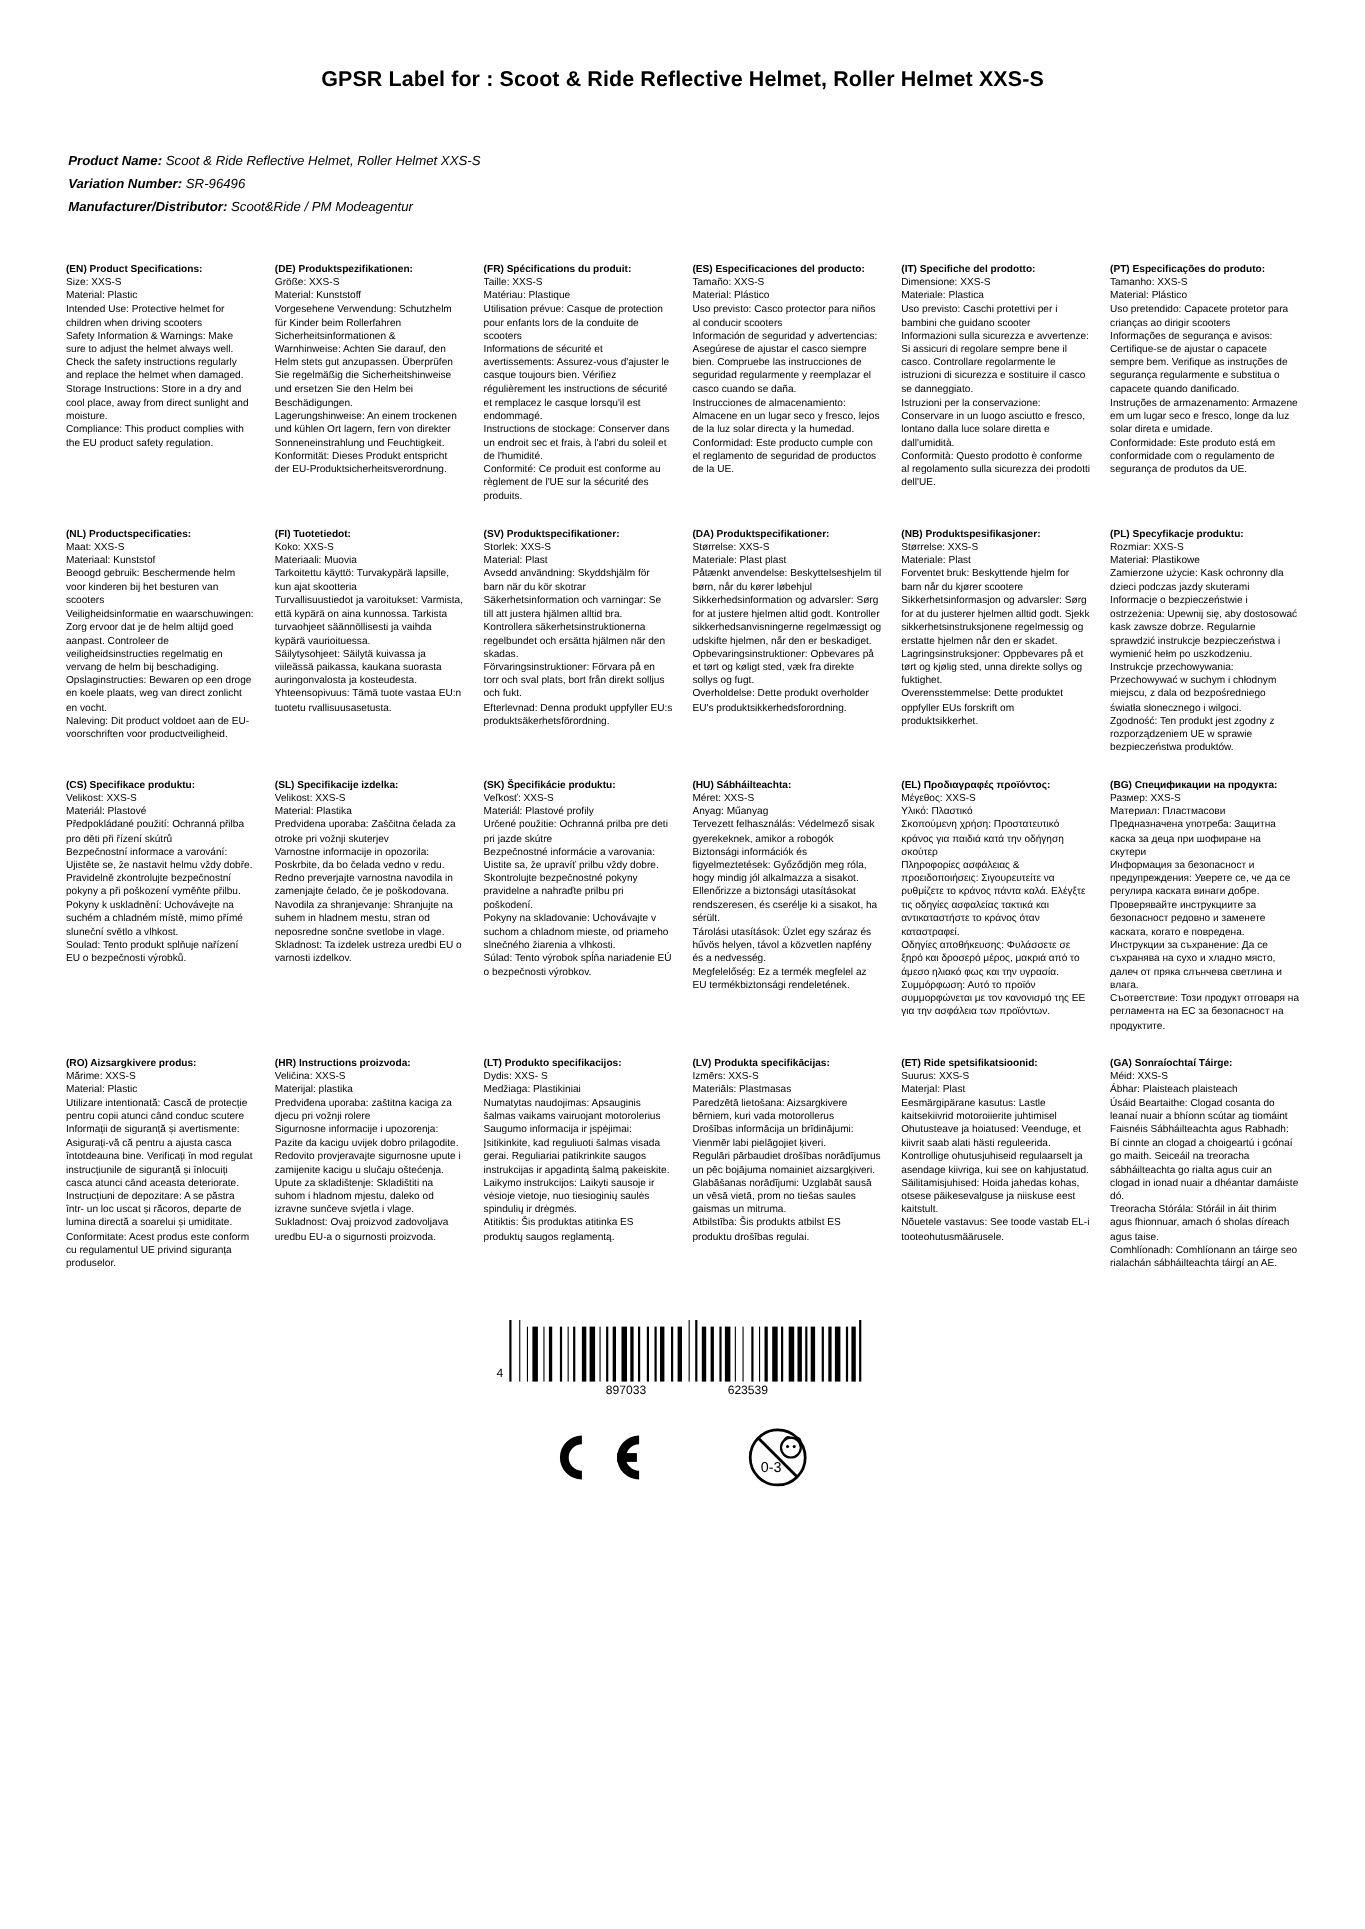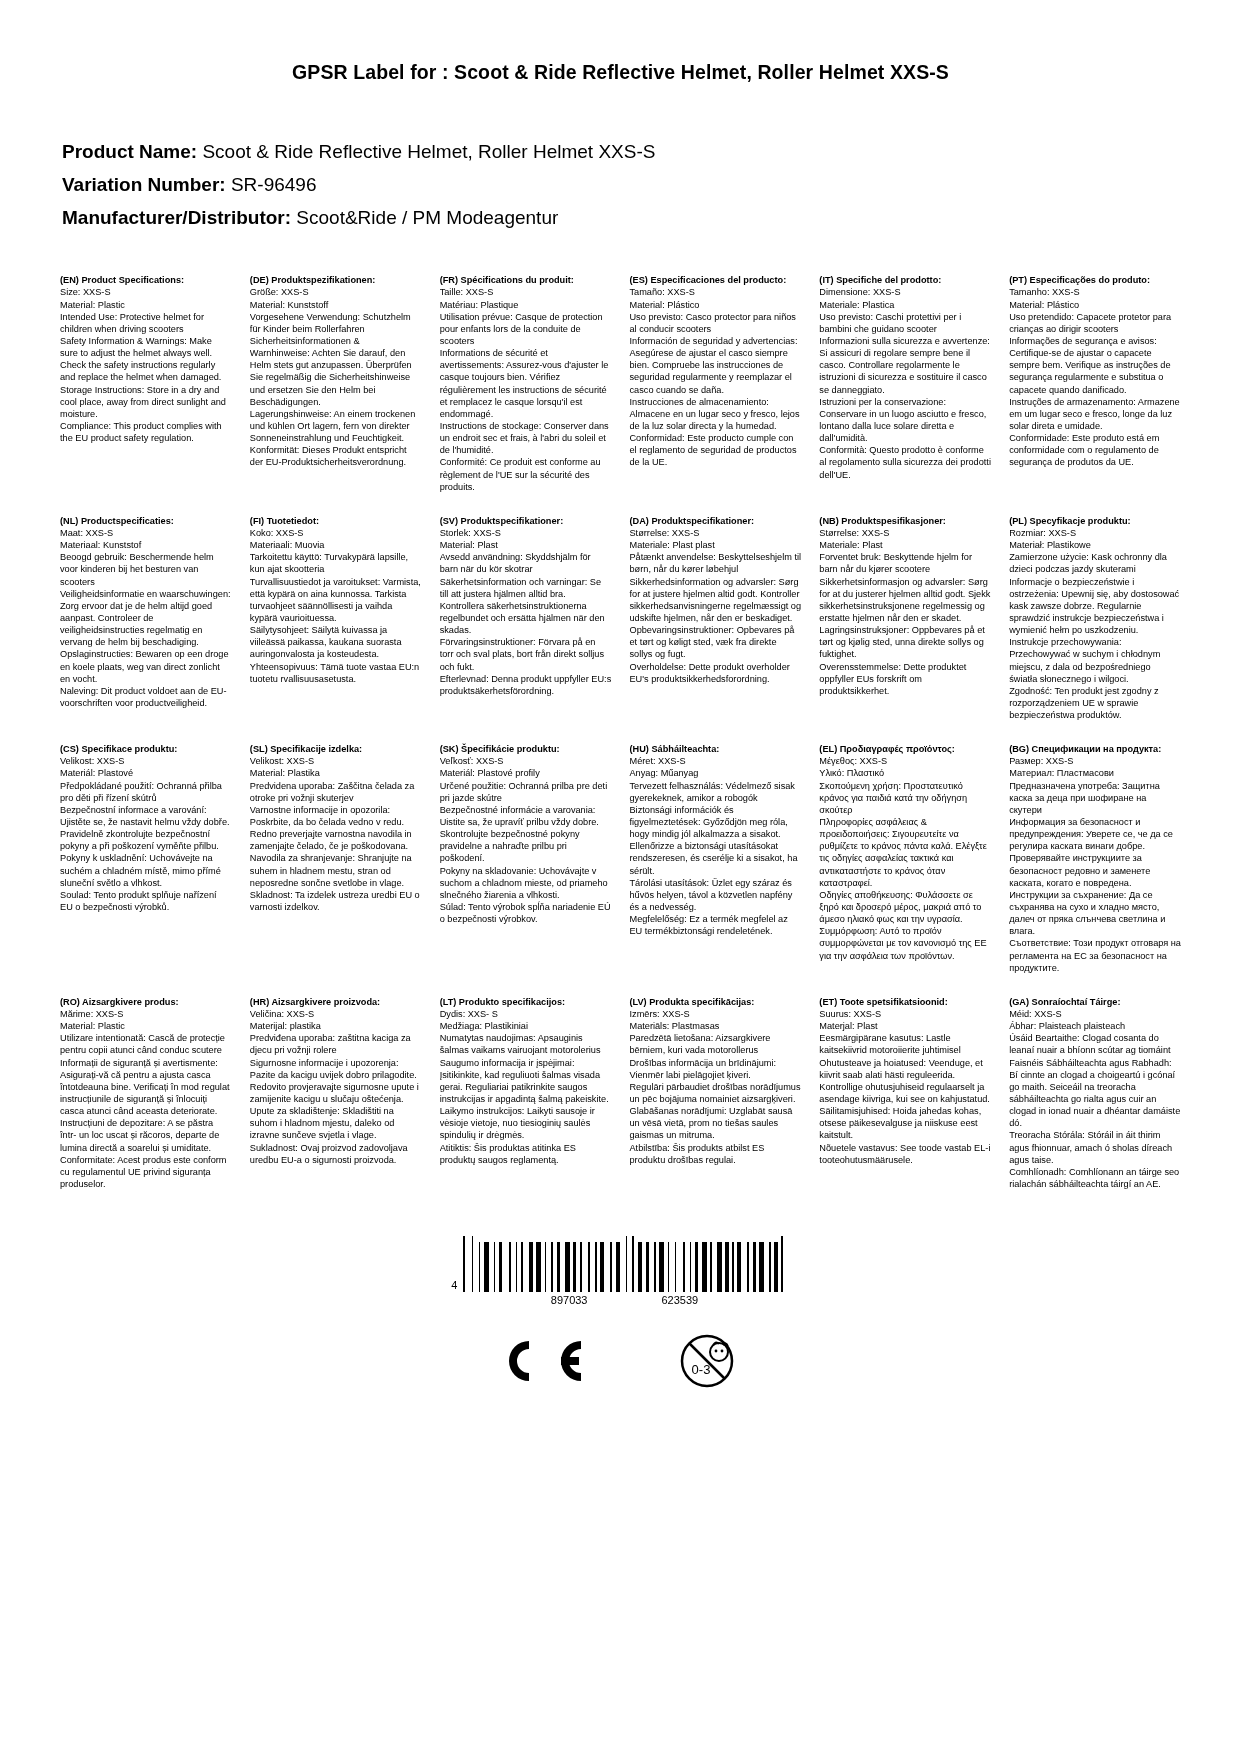--- a/index.html
+++ b/index.html
@@ -27,23 +27,24 @@
     font-weight: bold;
     line-height: 1.45;
     margin: 8px 55px 0 55px;
     letter-spacing: 0.1px;
   }
   .meta {
     margin-top: 50px;
     margin-left: 2px;
   }
   .meta-row {
-    font-size: 19px;
+    font-size: 12px;
     line-height: 1.72;
     white-space: nowrap;
+    font-style: italic;
   }
   .meta-label {
     font-weight: bold;
   }
   .meta-value {
     font-weight: normal;
   }
   .grid {
     margin-top: 40px;
     display: grid;
@@ -303,21 +304,21 @@
     <div class="cell">
       <span class="cell-heading">(RO) Aizsargkivere produs:</span>
       <span class="cell-body">Mărime: XXS-S
 Material: Plastic
 Utilizare intentionată: Cască de protecție pentru copii atunci când conduc scutere
 Informații de siguranță și avertismente: Asigurați-vă că pentru a ajusta casca întotdeauna bine. Verificați în mod regulat instrucțiunile de siguranță și înlocuiți casca atunci când aceasta deteriorate.
 Instrucțiuni de depozitare: A se păstra într- un loc uscat și răcoros, departe de lumina directă a soarelui și umiditate.
 Conformitate: Acest produs este conform cu regulamentul UE privind siguranța produselor.</span>
     </div>
     <div class="cell">
-      <span class="cell-heading">(HR) Aizsargkivere proizvoda:</span>
+      <span class="cell-heading">(HR) Instructions proizvoda:</span>
       <span class="cell-body">Veličina: XXS-S
 Materijal: plastika
 Predviđena uporaba: zaštitna kaciga za djecu pri vožnji rolere
 Sigurnosne informacije i upozorenja: Pazite da kacigu uvijek dobro prilagodite. Redovito provjeravajte sigurnosne upute i zamijenite kacigu u slučaju oštećenja.
 Upute za skladištenje: Skladištiti na suhom i hladnom mjestu, daleko od izravne sunčeve svjetla i vlage.
 Sukladnost: Ovaj proizvod zadovoljava uredbu EU-a o sigurnosti proizvoda.</span>
     </div>
     <div class="cell">
       <span class="cell-heading">(LT) Produkto specifikacijos:</span>
       <span class="cell-body">Dydis: XXS- S
@@ -331,21 +332,21 @@
       <span class="cell-heading">(LV) Produkta specifikācijas:</span>
       <span class="cell-body">Izmērs: XXS-S
 Materiāls: Plastmasas
 Paredzētā lietošana: Aizsargkivere bērniem, kuri vada motorollerus
 Drošības informācija un brīdinājumi: Vienmēr labi pielāgojiet ķiveri.
 Regulāri pārbaudiet drošības norādījumus un pēc bojājuma nomainiet aizsargķiveri.
 Glabāšanas norādījumi: Uzglabāt sausā un vēsā vietā, prom no tiešas saules gaismas un mitruma.
 Atbilstība: Šis produkts atbilst ES produktu drošības regulai.</span>
     </div>
     <div class="cell">
-      <span class="cell-heading">(ET) Toote spetsifikatsioonid:</span>
+      <span class="cell-heading">(ET) Ride spetsifikatsioonid:</span>
       <span class="cell-body">Suurus: XXS-S
 Materjal: Plast
 Eesmärgipärane kasutus: Lastle kaitsekiivrid motoroiierite juhtimisel
 Ohutusteave ja hoiatused: Veenduge, et kiivrit saab alati hästi reguleerida.
 Kontrollige ohutusjuhiseid regulaarselt ja asendage kiivriga, kui see on kahjustatud.
 Säilitamisjuhised: Hoida jahedas kohas, otsese päikesevalguse ja niiskuse eest kaitstult.
 Nõuetele vastavus: See toode vastab EL-i tooteohutusmäärusele.</span>
     </div>
     <div class="cell">
       <span class="cell-heading">(GA) Sonraíochtaí Táirge:</span>

